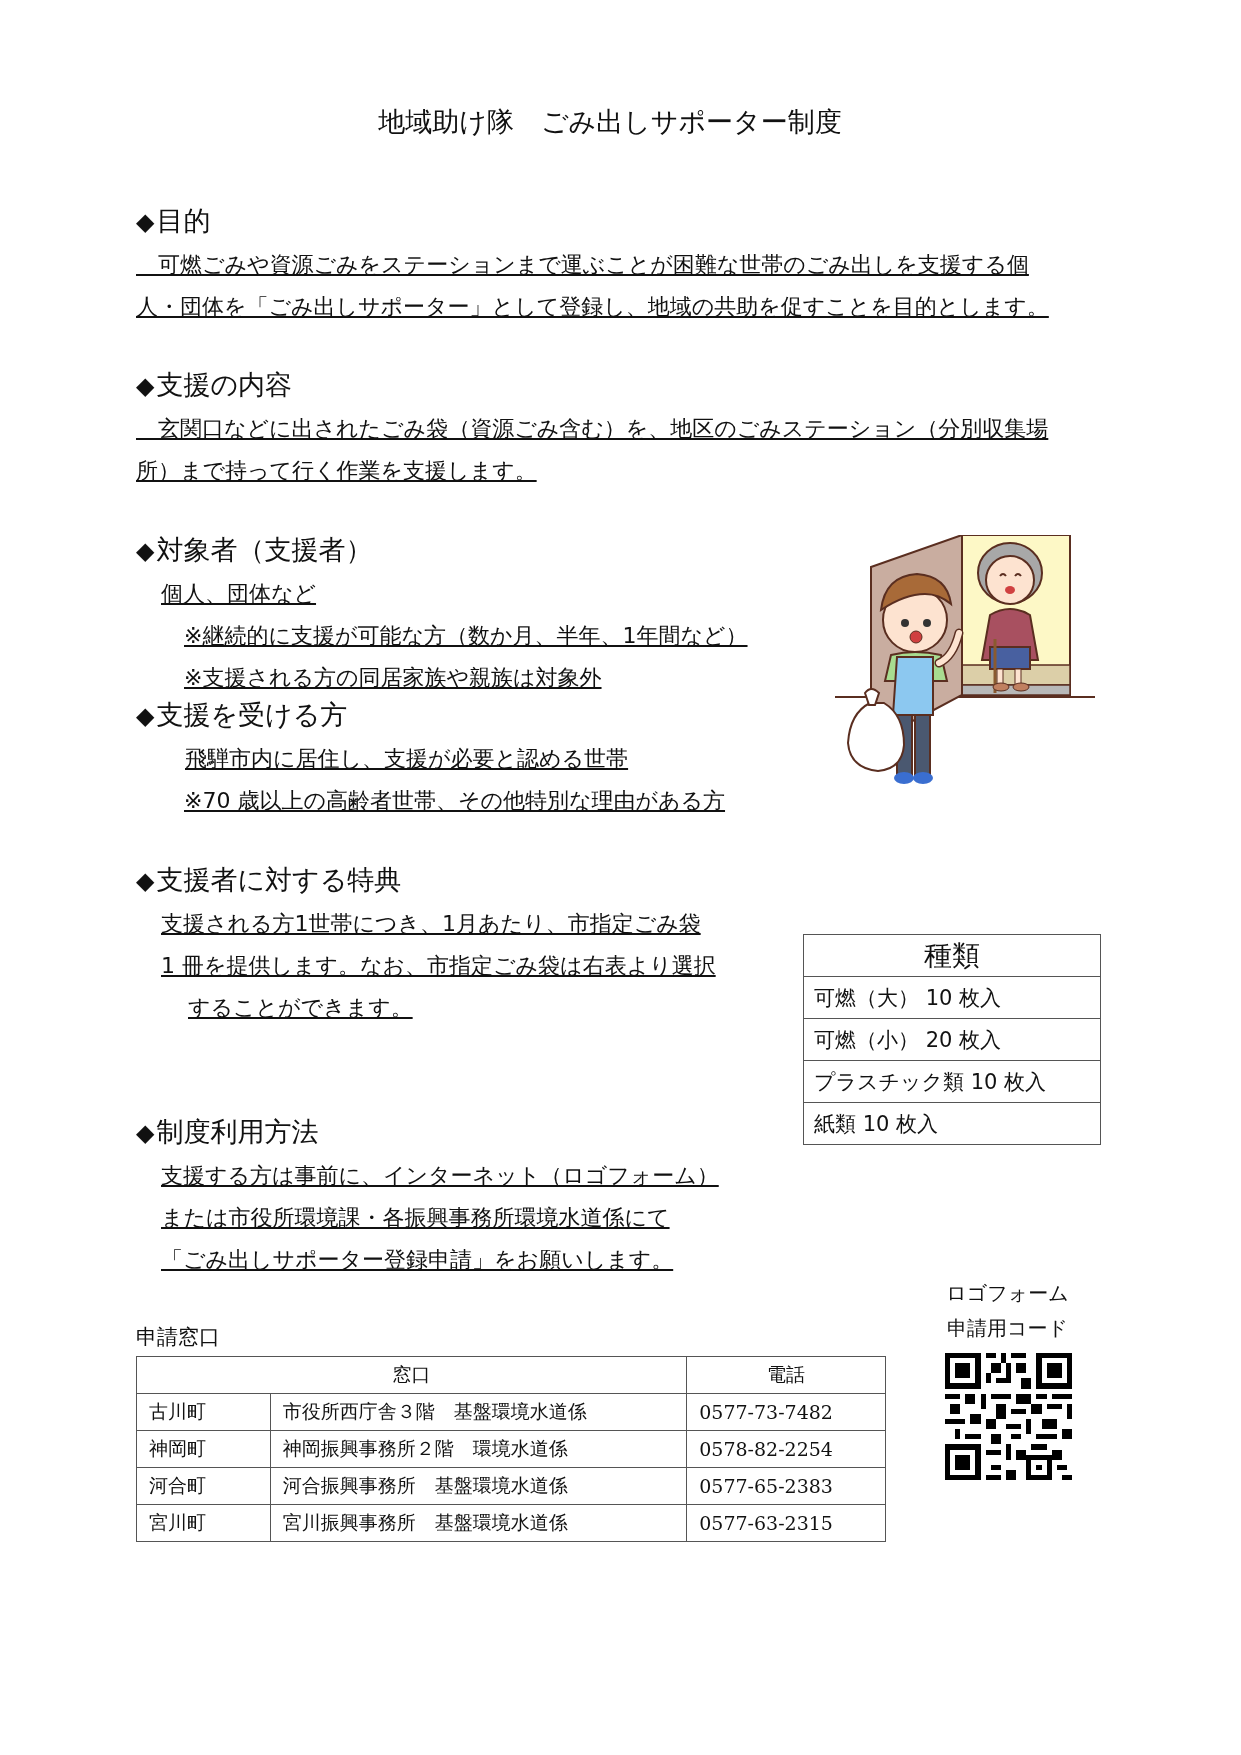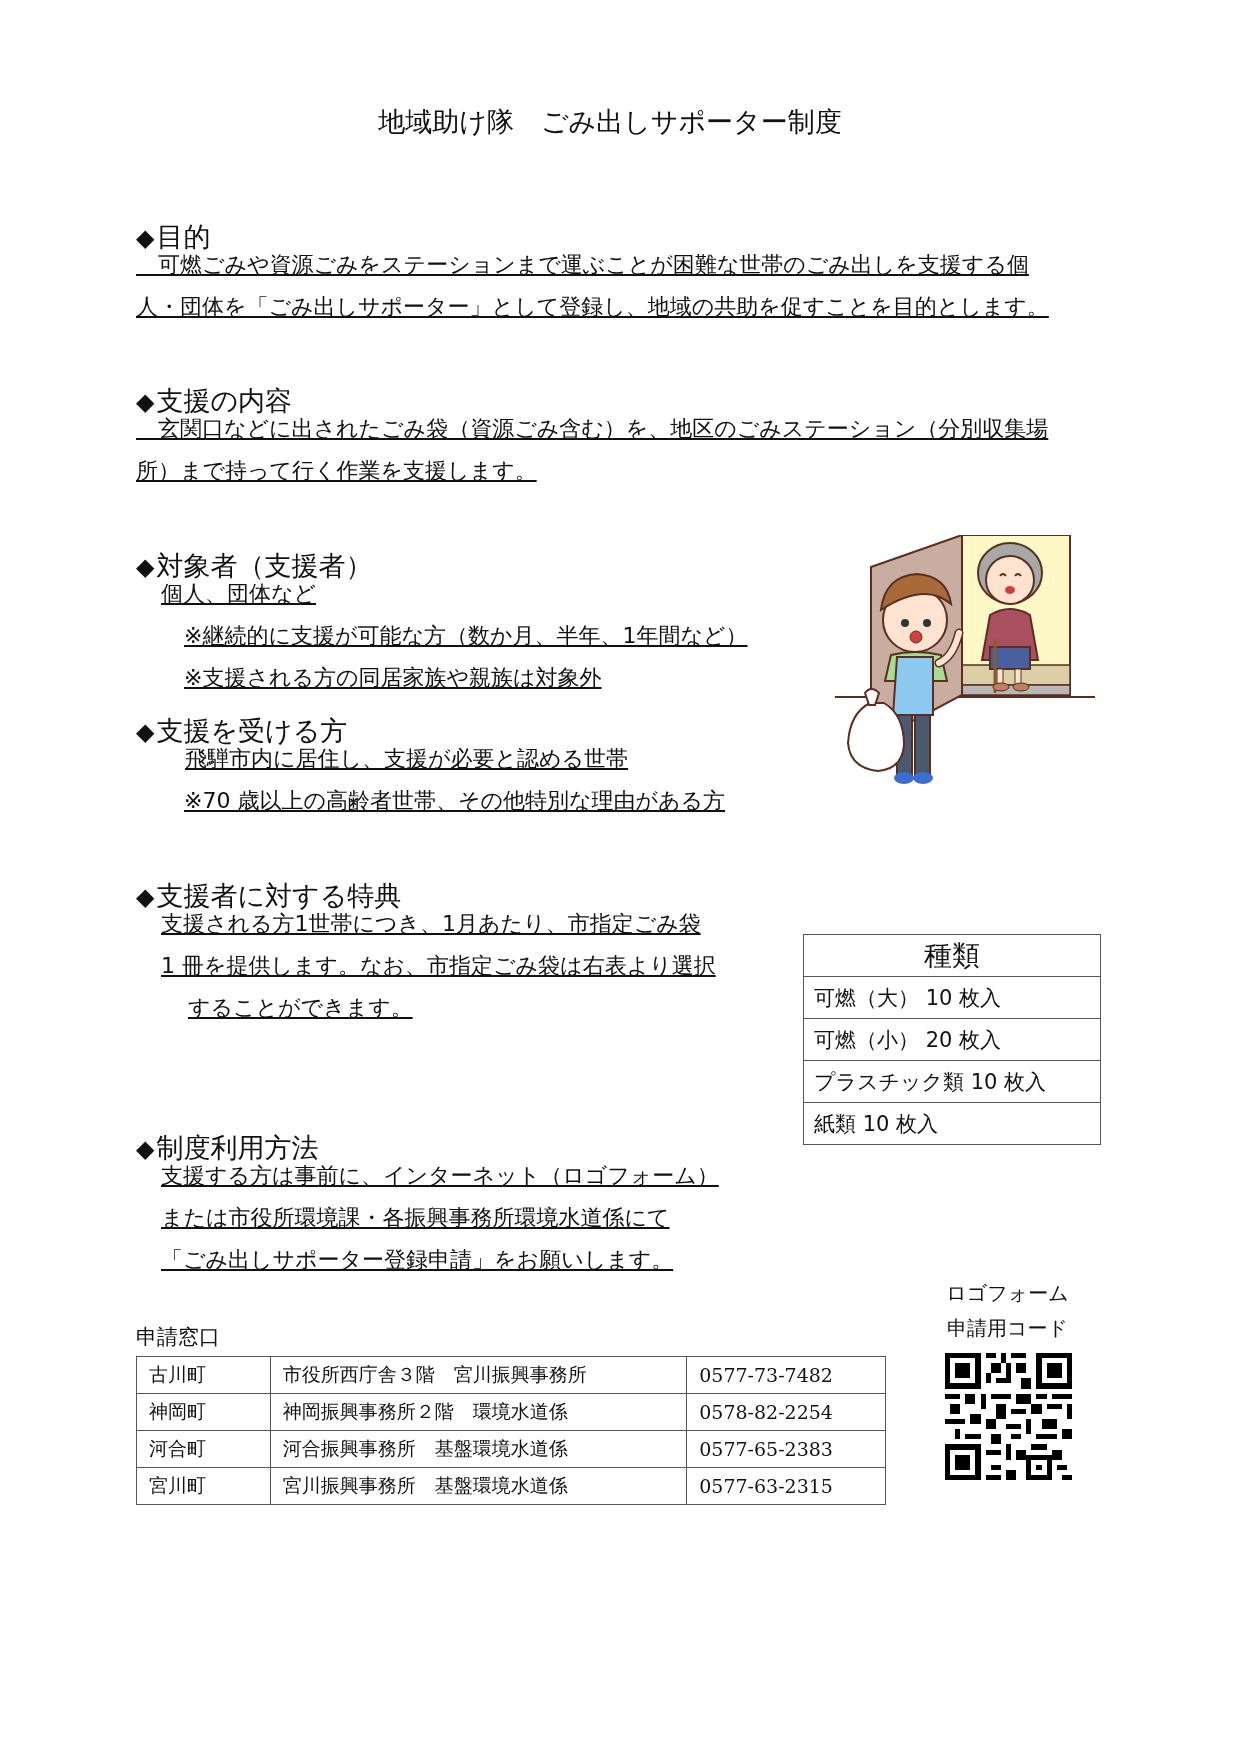--- a/index.html
+++ b/index.html
@@ -6,21 +6,21 @@
   body {
     width: 1241px; height: 1755px; position: relative; overflow: hidden;
     font-family: "DejaVu Sans", "Liberation Sans", sans-serif;
     color: #111111;
   }
   .title {
     position: absolute; left: 0; width: 1220px; top: 104px;
     text-align: center; font-size: 27px; letter-spacing: 0px;
   }
   .sec-h {
-    position: absolute; left: 136px; font-size: 27px; line-height: 48px; margin-top: 8px;
+    position: absolute; left: 136px; font-size: 27px; line-height: 32px;
   }
   .sec-h .diamond { font-size: 24px; margin-right: 2px; }
   .p {
     position: absolute; font-size: 22px; line-height: 42px; white-space: nowrap; text-decoration: underline;
   }
   .illus { position: absolute; left: 835px; top: 535px; width: 265px; height: 272px; }
   table.bags {
     position: absolute; left: 803px; top: 934px; width: 298px;
     border-collapse: collapse; font-size: 21px;
   }
@@ -145,23 +145,27 @@
 <div class="p" style="left:161px; top:1239px;">「ごみ出しサポーター登録申請」をお願いします。</div>
 
 <div class="apply-label">申請窓口</div>
 <table class="offices">
   <colgroup>
       <col style="width:134px">
       <col style="width:417px">
       <col style="width:199px">
     </colgroup>
   <tbody>
+      <tr>
+    <td class="c" colspan="2">窓口</td>
+    <td class="c">電話</td>
+  </tr>
   <tr>
     <td>古川町</td>
-    <td>市役所西庁舎３階　宮川振興事務所</td>
+    <td>市役所西庁舎３階　基盤環境水道係</td>
     <td>0577-73-7482</td>
   </tr>
   <tr>
     <td>神岡町</td>
     <td>神岡振興事務所２階　環境水道係</td>
     <td>0578-82-2254</td>
   </tr>
   <tr>
     <td>河合町</td>
     <td>河合振興事務所　基盤環境水道係</td>

